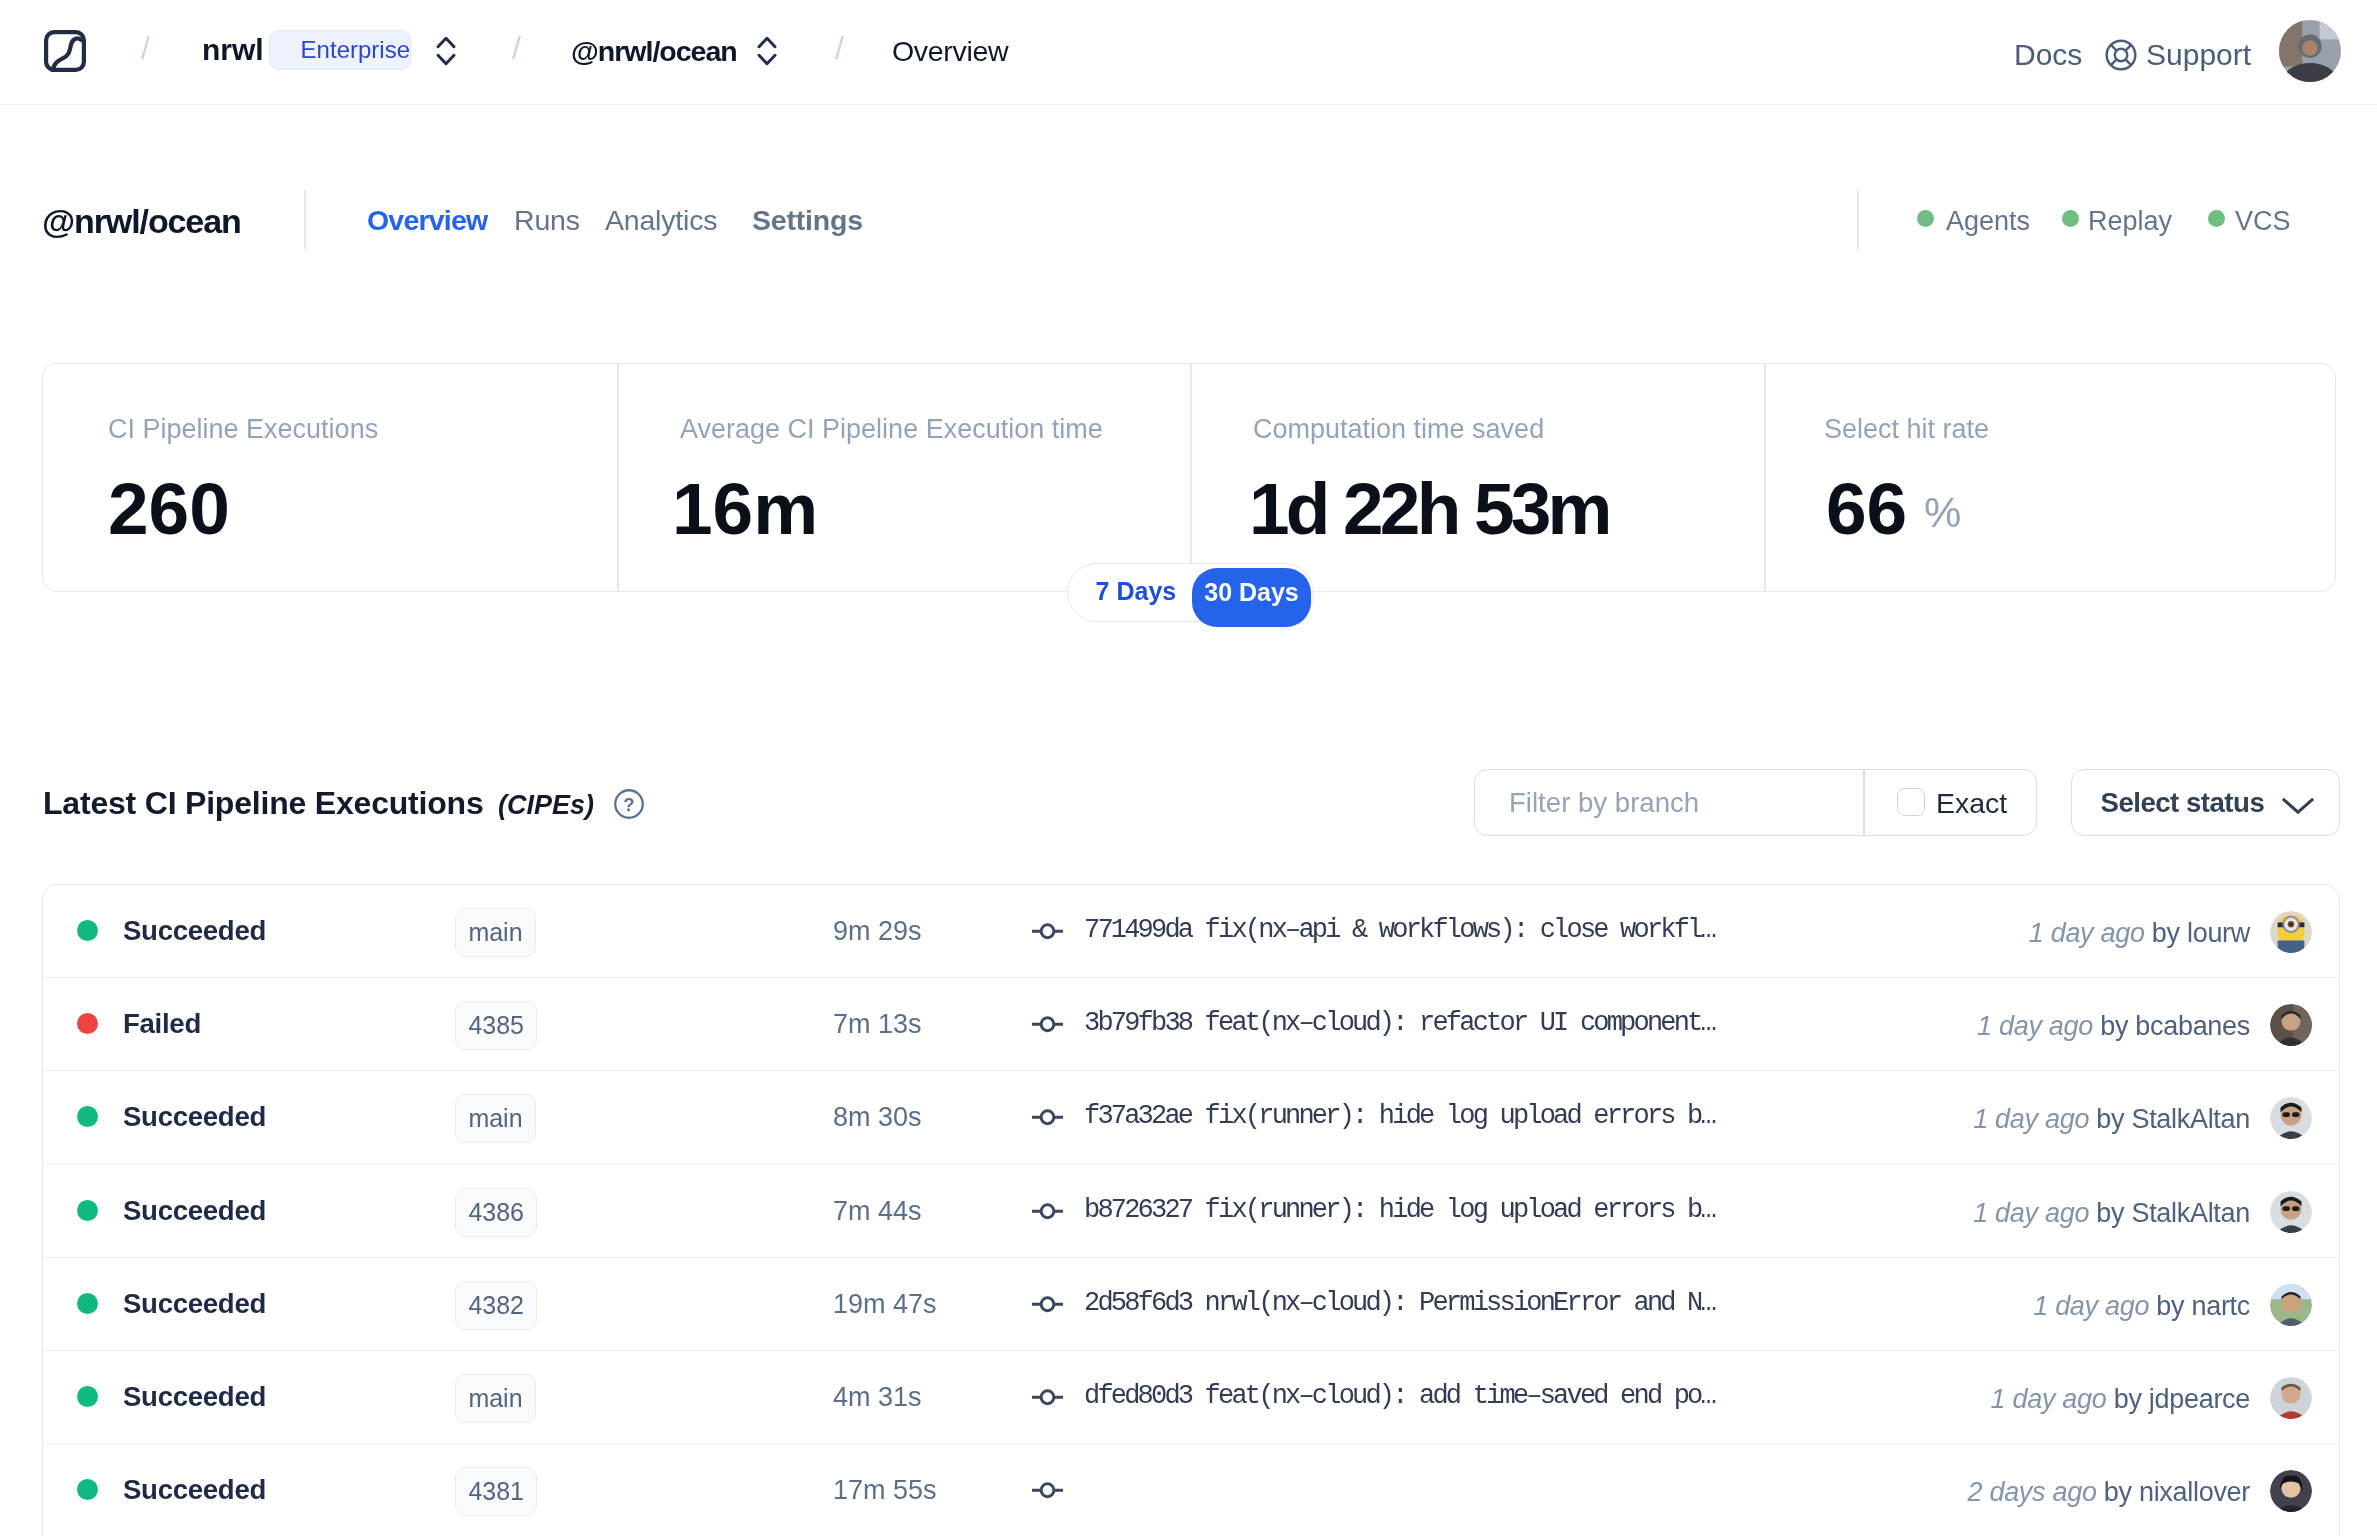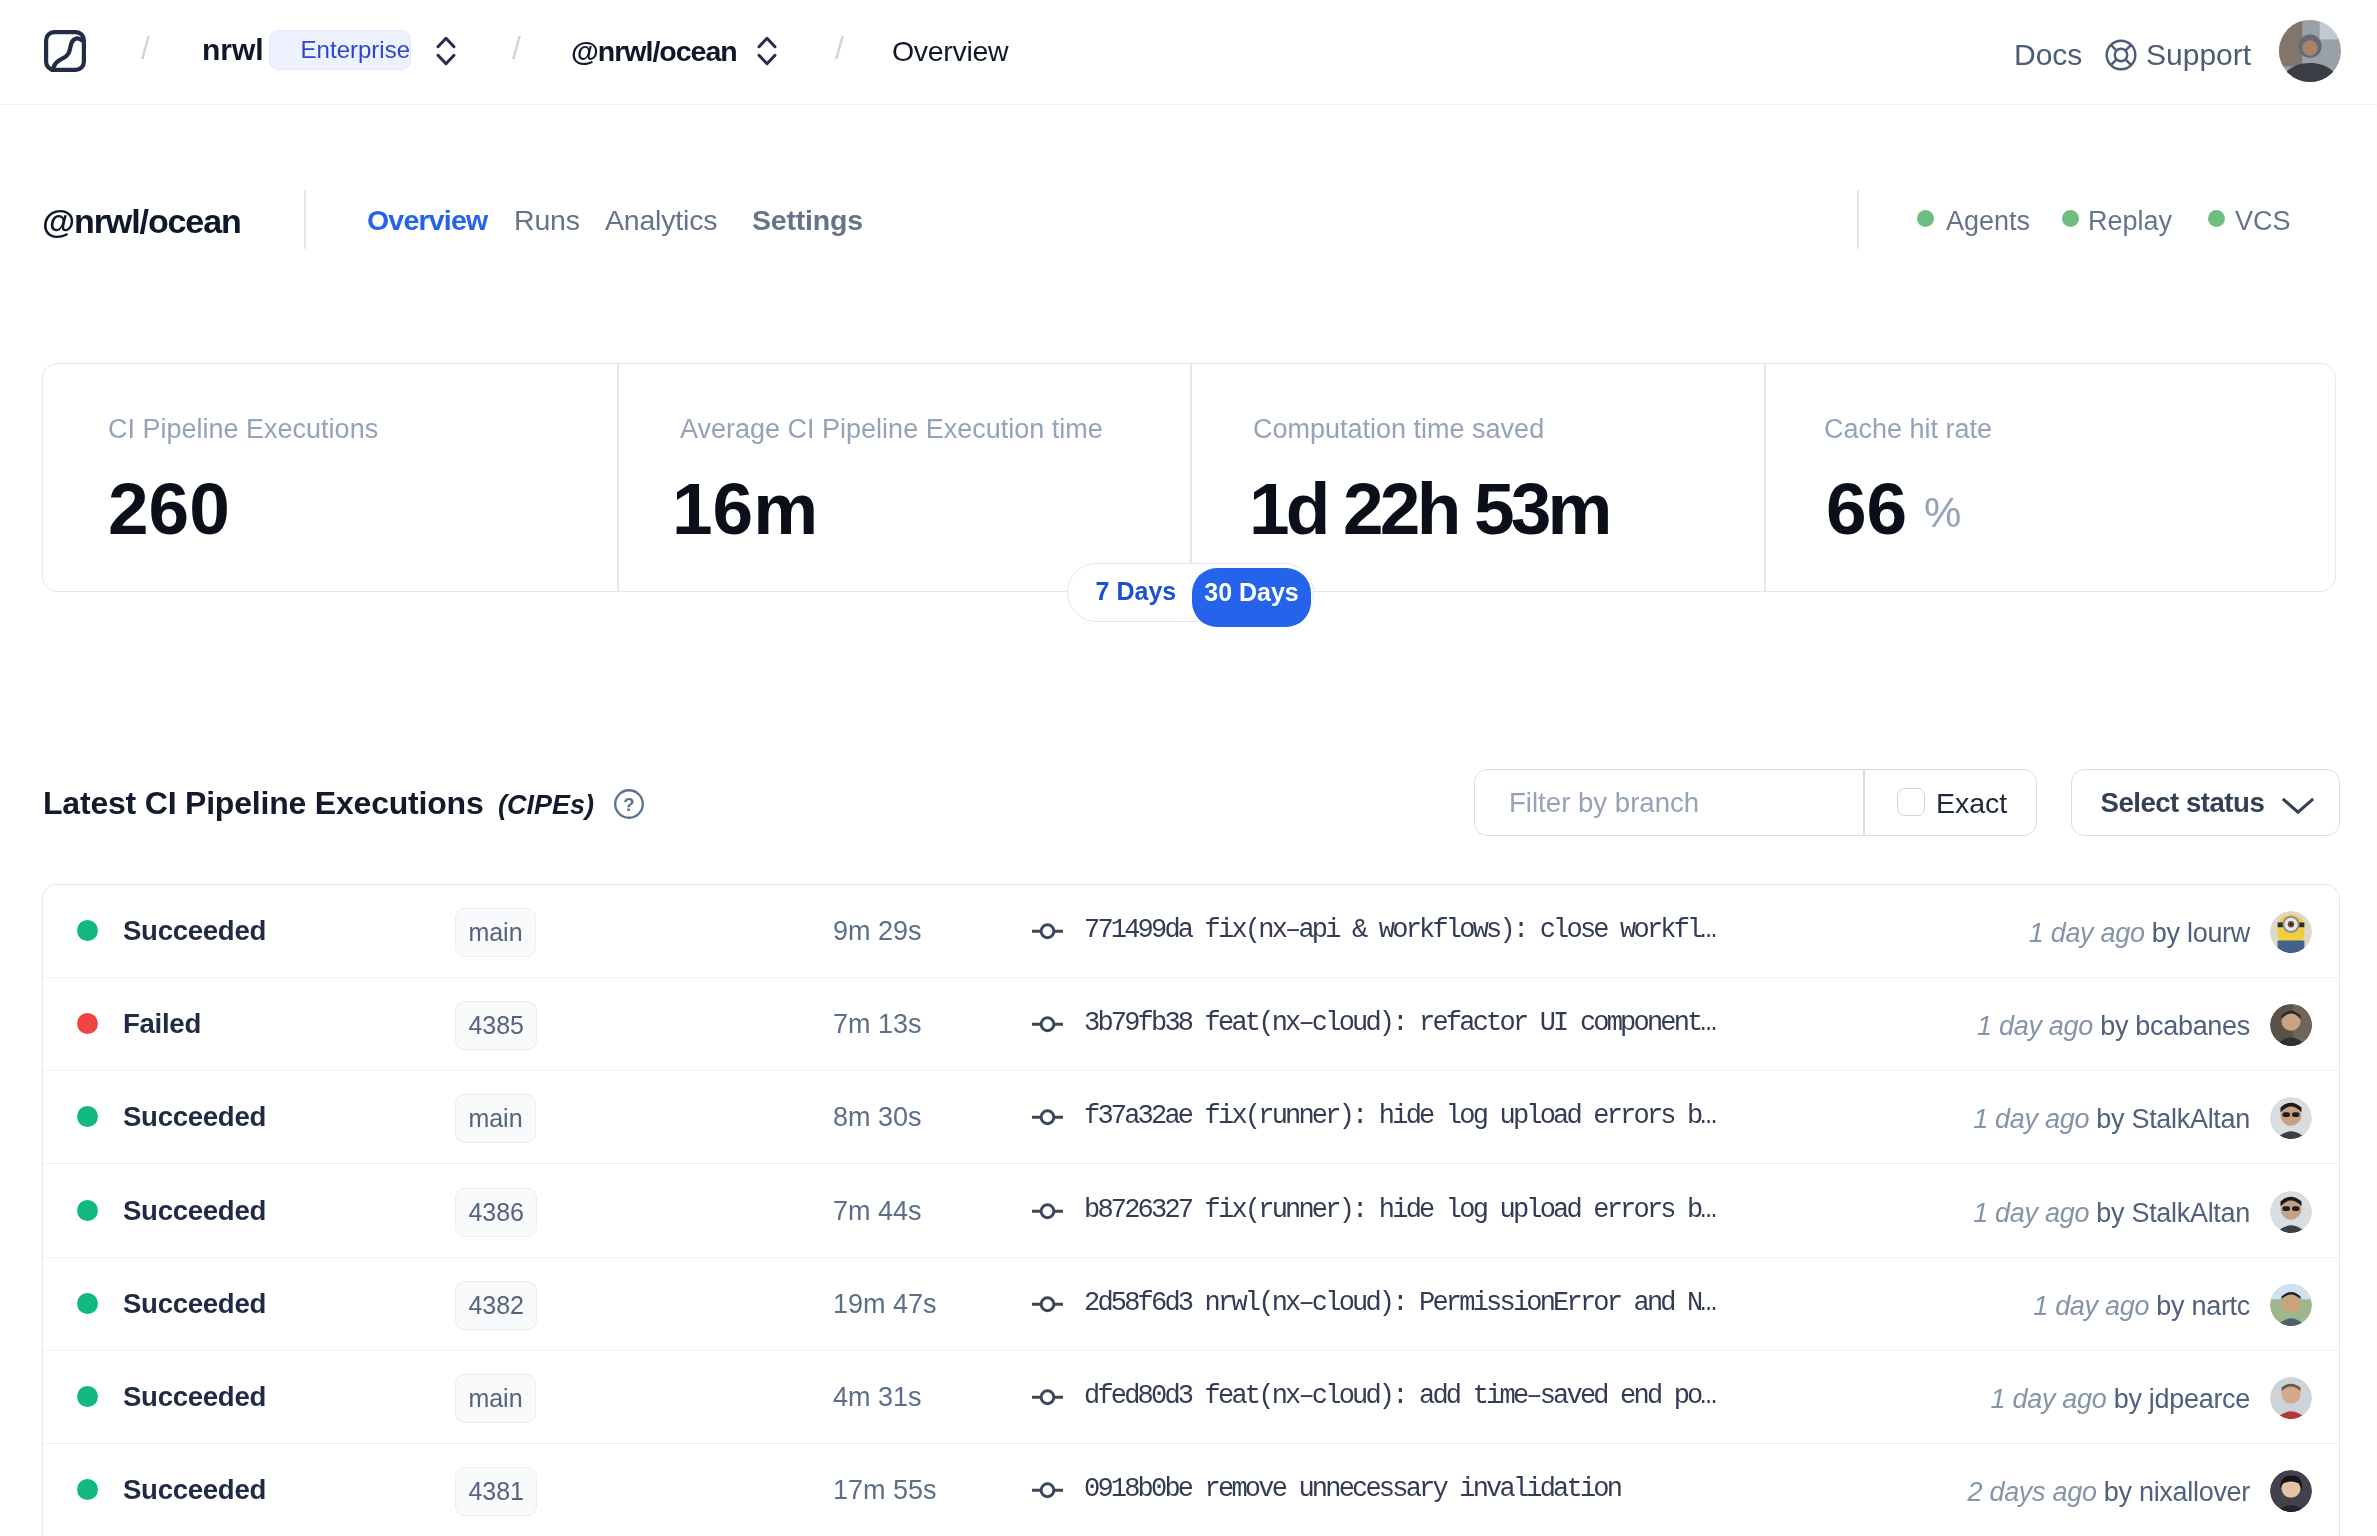--- a/index.html
+++ b/index.html
@@ -133,21 +133,21 @@
     <div class="lbl" style="left:59px;">Average CI Pipeline Execution time</div>
     <div class="val" style="left:51px;">16m</div>
   </div>
   <div class="cdiv" style="left:1147px;"></div>
   <div class="card" style="left:1151px; width:572px;">
     <div class="lbl" style="left:59px;">Computation time saved</div>
     <div class="val" style="left:55px; letter-spacing:-3.8px;">1d 22h 53m</div>
   </div>
   <div class="cdiv" style="left:1721px;"></div>
   <div class="card" style="left:1724px; width:570px;">
-    <div class="lbl" style="left:57px;">Cache hit rate</div>
+    <div class="lbl" style="left:57px;">Select hit rate</div>
     <div class="val" style="left:59px;">66</div>
       <div class="pct">%</div>
   </div>
 </div>
 <div class="toggle">
   <span class="tg7">7 Days</span>
   <span class="tg30">30 Days</span>
 </div>
 
 <div class="sec-h">Latest CI Pipeline Executions <span class="cipes">(CIPEs)</span></div>
@@ -352,21 +352,20 @@
     <div class="rstat">Succeeded</div>
     <div class="rchip">4381</div>
     <div class="rdur">17m 55s</div>
     <svg class="abs" style="left:989px; top:32px;" width="31" height="28.5" viewBox="0 0 33 30">
         <g stroke="#3b475c" stroke-width="3.2" fill="none">
           <line x1="0" y1="15" x2="9" y2="15"></line>
           <circle cx="16.5" cy="15" r="6.8"></circle>
           <line x1="24" y1="15" x2="33" y2="15"></line>
         </g>
       </svg>
-    <div class="rcommit" style="left:1041px;">0918b0be remove unnecessary invalidation</div>
     <div class="rtime"><span class="ago">2 days ago</span> by nixallover</div>
     <div class="ravatar"><svg width="42" height="42" viewBox="0 0 44 44">
           <defs>
             <clipPath id="c6">
               <circle cx="22" cy="22" r="22"></circle>
             </clipPath>
           </defs>
           <g clip-path="url(#c6)">
             <rect width="44" height="44" fill="#41424c"></rect>
             <circle cx="22" cy="19" r="10" fill="#e3c2a6"></circle>

